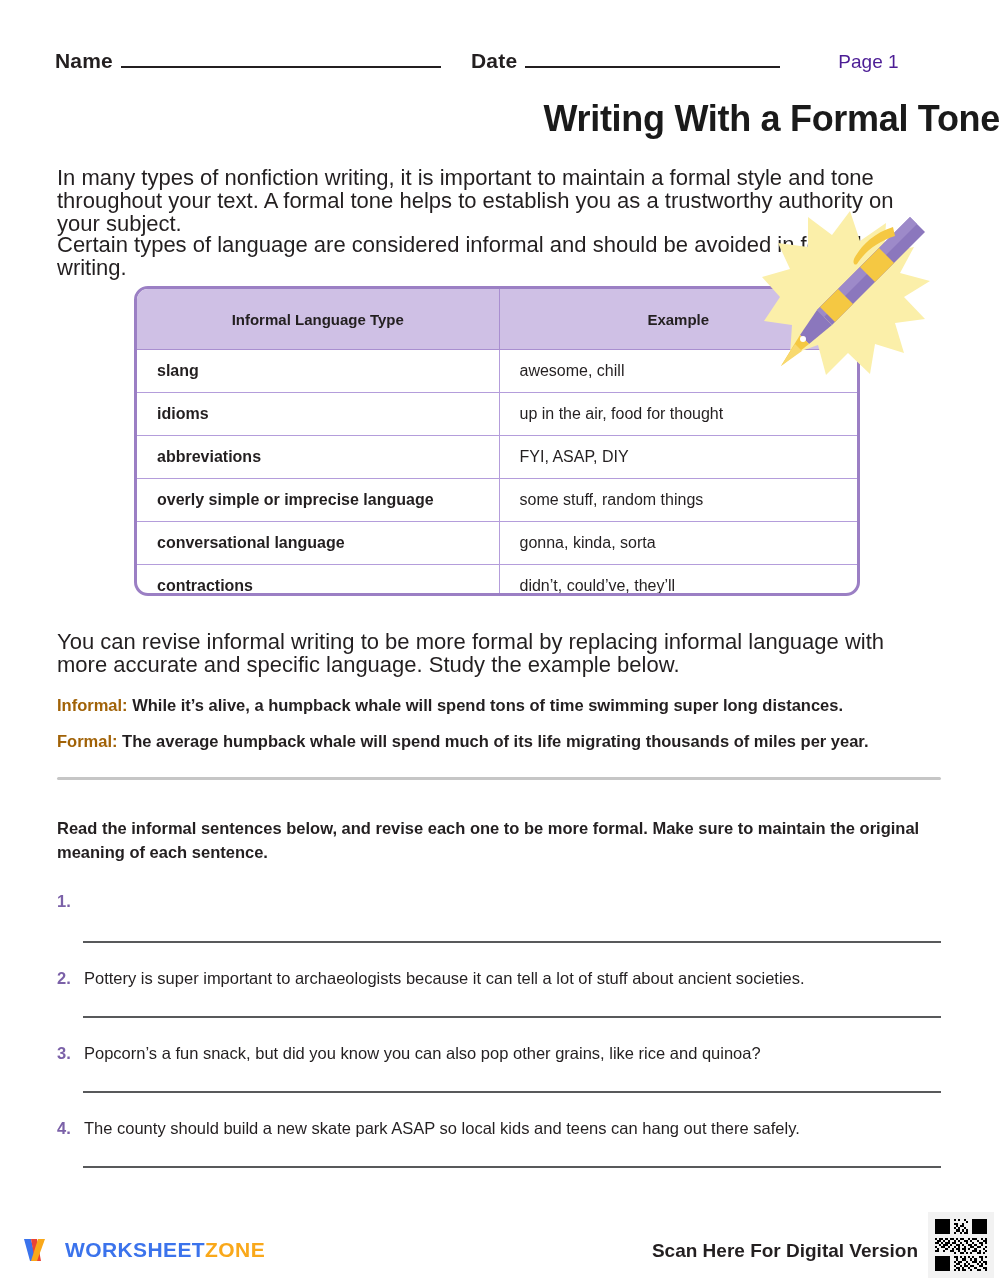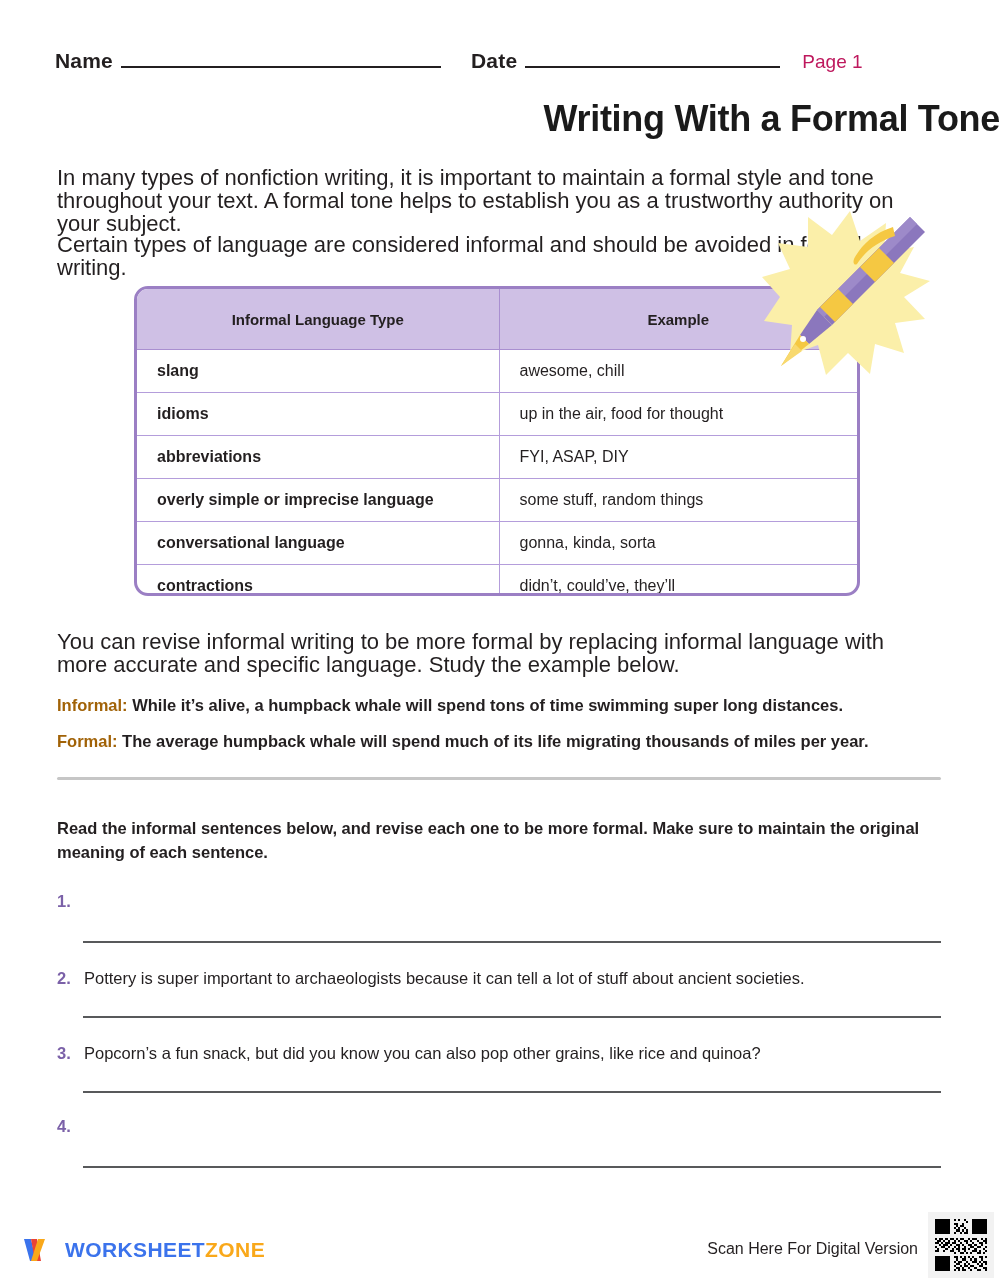--- a/index.html
+++ b/index.html
@@ -34,23 +34,23 @@
   }
   .rule {
     border-bottom: 2px solid #231f20;
     height: 18px;
     margin: 0 0 0 8px;
   }
   .rule-name { width: 320px; }
   .rule-date { width: 255px; }
   .hdr-date { margin-left: 30px; }
   .page-num {
-    margin-left: 22px;
+    margin-left: 58px;
     font-size: 19px;
-    color: #be185d;
+    color: #4c1d95;
     white-space: nowrap;
   }
 
   
   .title {
     position: absolute;
     top: 98px;
     left: 0;
     width: 1000px;
     text-align: right;
@@ -219,23 +219,24 @@
     font-weight: bold;
     letter-spacing: .4px;
   }
   .logo-ws { color: #3b73ec; }
   .logo-zone { color: #f9a81a; }
 
   .scan-text {
     position: absolute;
     right: 82px;
     top: 1240px;
-    font-size: 16px;
+    font-size: 19px;
     color: #231f20;
     white-space: nowrap;
+    font-weight: bold;
   }
   .qr {
     position: absolute;
     left: 928px;
     top: 1212px;
     width: 66px;
     height: 66px;
     background: #f2f2f2;
     padding: 3px;
     box-sizing: border-box;
@@ -355,20 +356,21 @@
   <div class="q-row">
     <span class="q-num">3.</span>
     <span class="q-text">Popcorn’s a fun snack, but did you know you can also pop other grains, like rice and quinoa?</span>
   </div>
 </div>
 <div class="answer-line a3"></div>
 
 <div class="q q4">
   <div class="q-row">
     <span class="q-num">4.</span>
+    <span class="q-text">The county should build a new skate park ASAP so local kids and teens can hang out there safely.</span>
   </div>
 </div>
 <div class="answer-line a4"></div>
 
 <div class="footer-logo">
   <svg width="34" height="34" viewBox="0 0 34 34">
     <path d="M2,6 L9,6 L14,28 L8,28 Z" fill="#3b73ec"></path>
     <path d="M9,6 L15,6 L19,28 L13,28 Z" fill="#ea4335"></path>
     <path d="M16,6 L23,6 L15,28 L9,28 Z" fill="#f9a81a"></path>
   </svg>

